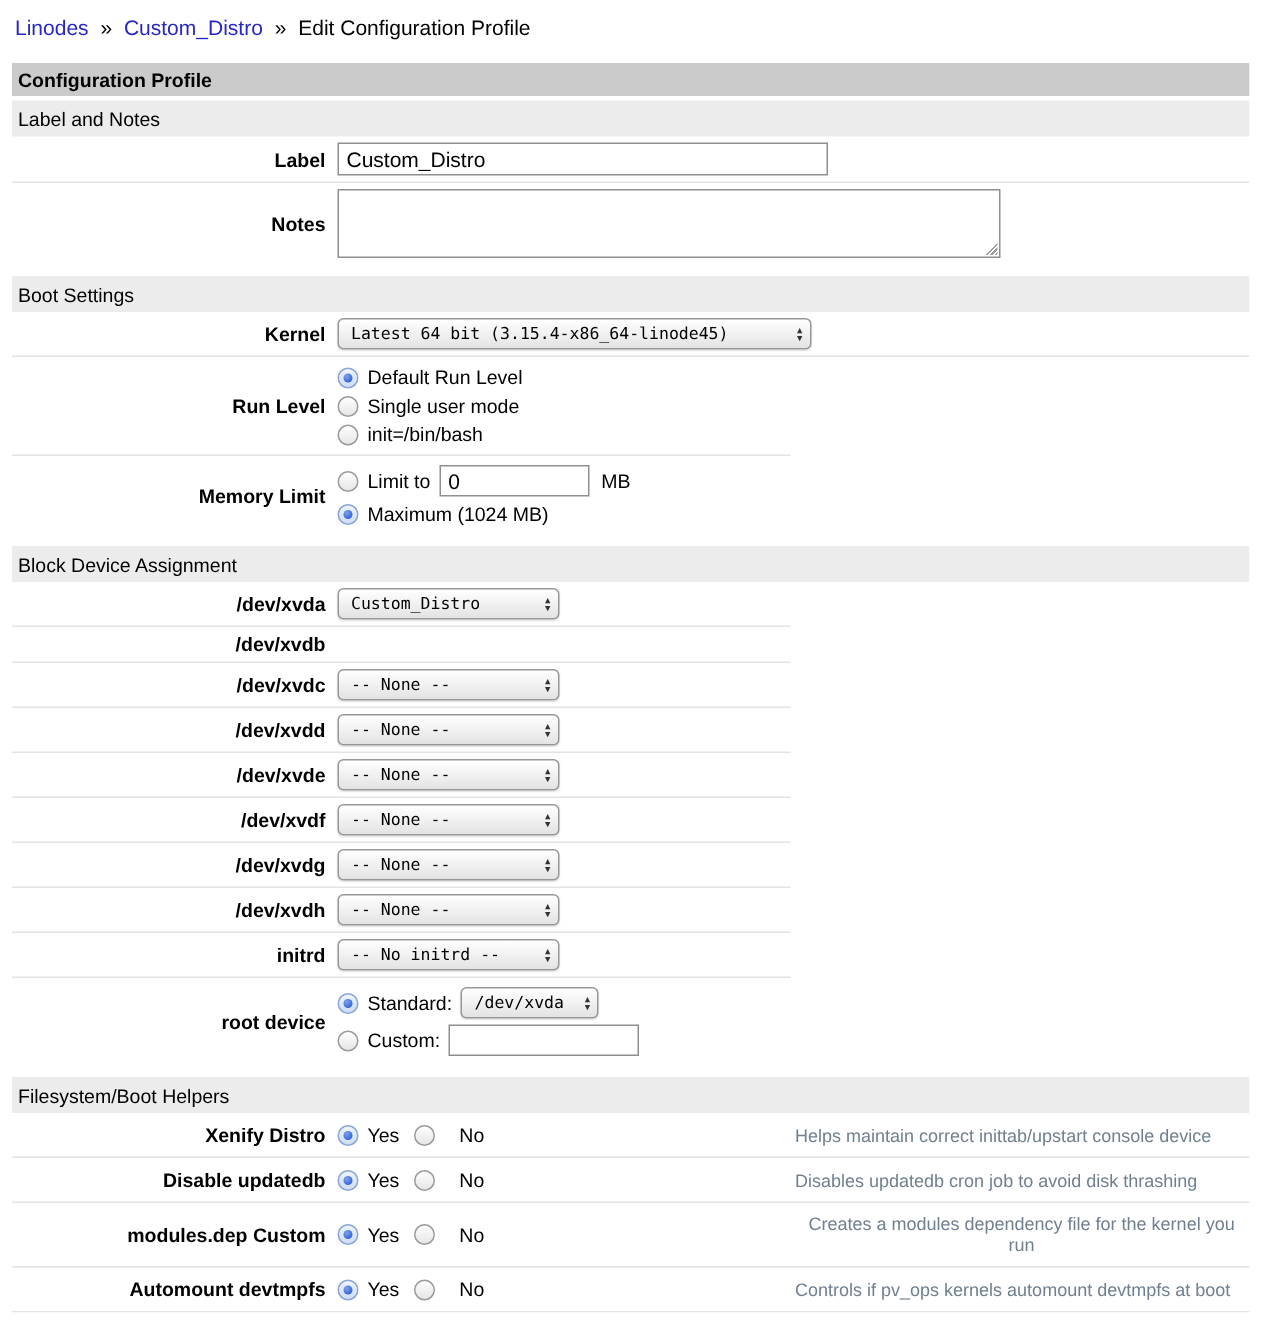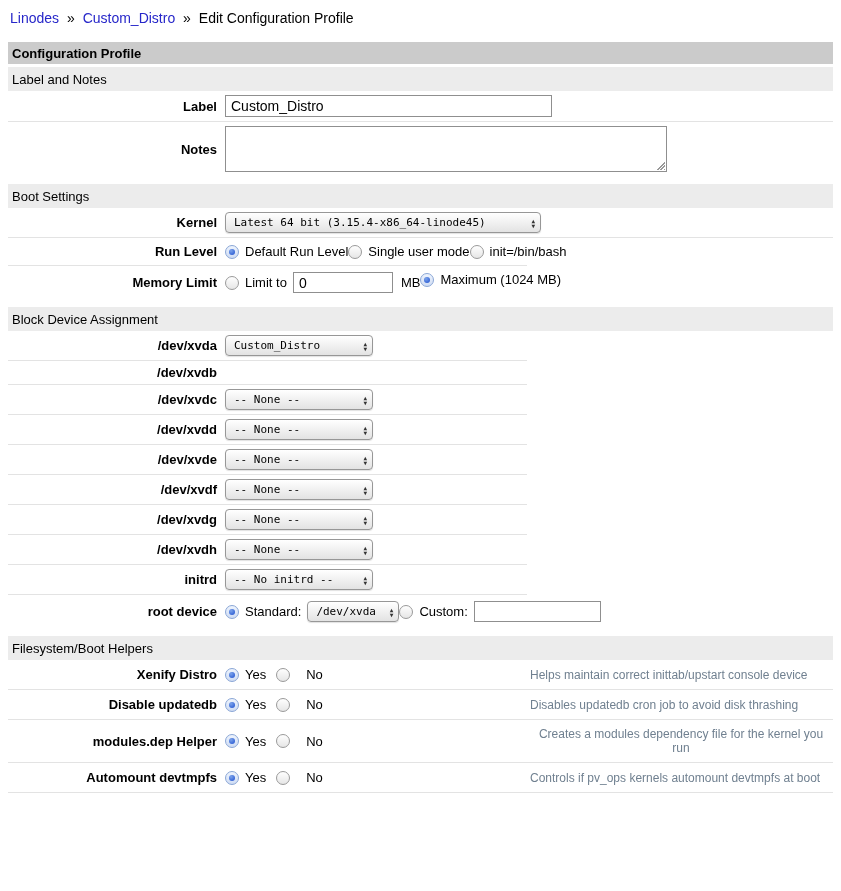--- a/index.html
+++ b/index.html
@@ -33,21 +33,21 @@
   
   .frow { display: flex; align-items: center; padding: 4px 0; }
   .flabel {
     width: 217px;
     flex: none;
     text-align: right;
     padding-right: 8px;
     font-weight: bold;
   }
   .fctrl { display: flex; align-items: center; }
-  .fctrl.col { flex-direction: row; align-items: flex-start; }
+  .fctrl.col { flex-direction: column; align-items: flex-start; }
 
   .sepline { border-bottom: 1px solid #e3e3e3; height: 0; }
   .sepline.short { width: 519px; }
   .sepline.full { width: 100%; }
 
   
   .tin {
     height: 22px;
     border: 1px solid #8f8f8f;
     padding: 2px 5px;
@@ -363,21 +363,21 @@
     <span class="no-group">
       <span class="radio"></span>
       <span>No</span>
     </span>
   </div>
   <div class="help-text">Disables updatedb cron job to avoid disk thrashing</div>
 </div>
 <div class="sepline full"></div>
 
 <div class="frow" style="padding:7px 0">
-  <div class="flabel">modules.dep Helper</div>
+  <div class="flabel">modules.dep Custom</div>
   <div class="helper-radios">
     <span class="radio checked"></span>
     <span>Yes</span>
     <span class="no-group">
       <span class="radio"></span>
       <span>No</span>
     </span>
   </div>
   <div class="help-text">Creates a modules dependency file for the kernel you run</div>
 </div>

